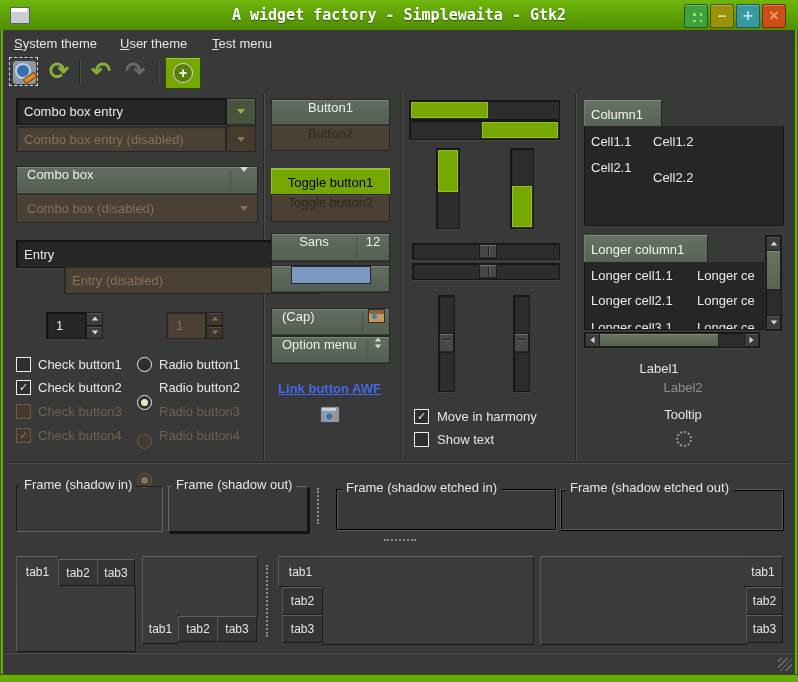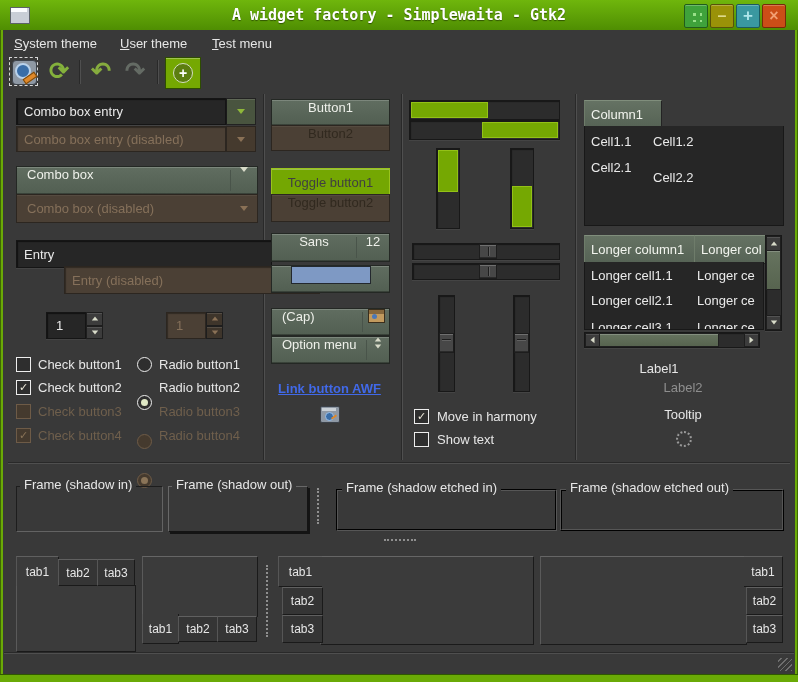--- a/index.html
+++ b/index.html
@@ -15,21 +15,21 @@
   .winbtn{width:22px;height:22px;top:4px;border-radius:2px;display:flex;align-items:center;
     justify-content:center;font-weight:bold;box-shadow:inset 0 1px 0 rgba(255,255,255,.25);}
   
   #client{left:3px;top:30px;width:792px;height:644px;background:#393939;}
   
   .raised{background:linear-gradient(#606d60,#525f52);border:1px solid #242824;
     box-shadow:inset 0 1px 0 rgba(255,255,255,.18), inset 0 -1px 0 rgba(0,0,0,.3);
     color:#eef0ea;display:flex;justify-content:center;}
   .disabled-btn{background:#4b4035 !important;border:1px solid #2c2620 !important;
     color:#31291f !important;box-shadow:inset 0 1px 0 rgba(255,255,255,.06) !important;}
-  .toggle-on{background:#74a702;border:1px solid #9ac41c;color:#404040;
+  .toggle-on{background:#74a702;border:1px solid #9ac41c;color:#000000;
     box-shadow:inset 0 1px 0 rgba(255,255,255,.28);display:flex;align-items:center;justify-content:center;}
   .entry{background:#262626;border:1px solid #151515;
     box-shadow:inset 1px 1px 1px rgba(0,0,0,.55), 0 1px 0 rgba(255,255,255,.06);
     color:#e9e9e9;display:flex;align-items:center;padding:0 7px;}
   .entry-dis{background:#4b4035;color:#85705a;border:1px solid #2c2620;
     box-shadow:inset 1px 1px 1px rgba(0,0,0,.35);display:flex;align-items:center;padding:0 7px;}
   .trough{background:#2c2c2c;border:1px solid #181818;
     box-shadow:0 1px 0 rgba(255,255,255,.06), inset 1px 1px 1px rgba(0,0,0,.5);}
   .pfill{background:#75a802;border:1px solid #93c117;}
   .hdr{background:linear-gradient(#657263,#566355);border:1px solid #232323;
@@ -328,23 +328,20 @@
     </div>
     <div>
       <span class="cell" style="left:6px;top:34px;">Cell2.1</span>
       <span class="cell" style="left:68px;top:44px;">Cell2.2</span>
     </div>
   </div>
 
   <div class="t hdr" style="left:584px;top:235px;width:110px;height:27px;">
     <span class="lbl">Longer column1</span>
   </div>
-  <div class="t hdr" style="left:694px;top:235px;width:68px;height:27px;">
-    <span class="lbl">Longer col</span>
-  </div>
   <div class="t treebody" style="left:584px;top:262px;width:178px;height:67px;">
     <div>
       <span class="cell" style="left:6px;top:6px;text-align:right;">Longer cell1.1</span>
       <span class="cell" style="left:112px;top:6px;">Longer ce</span>
     </div>
     <div>
       <span class="cell" style="left:6px;top:31px;">Longer cell2.1</span>
       <span class="cell" style="left:112px;top:31px;">Longer ce</span>
     </div>
     <div>

